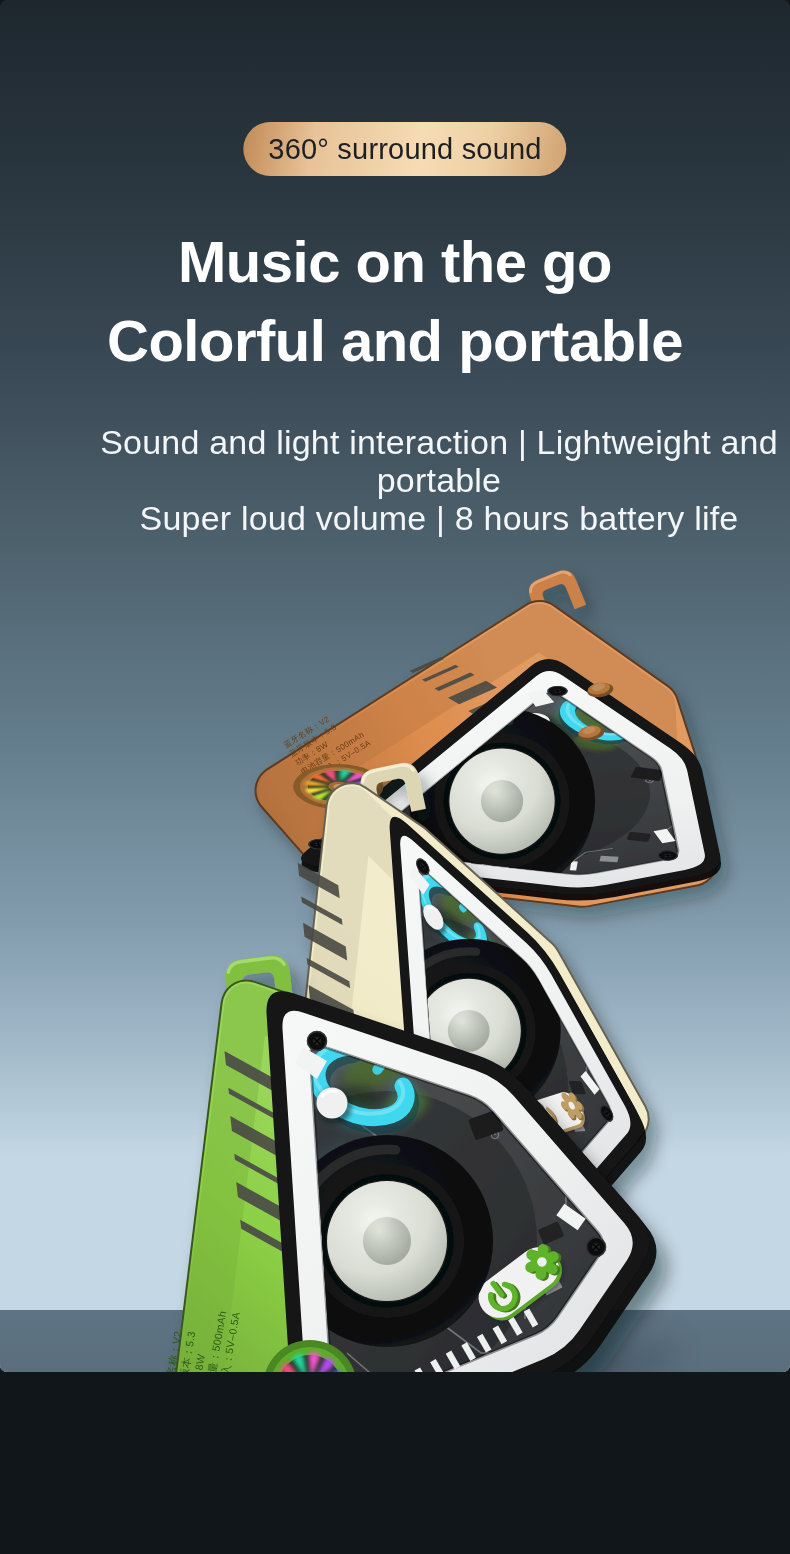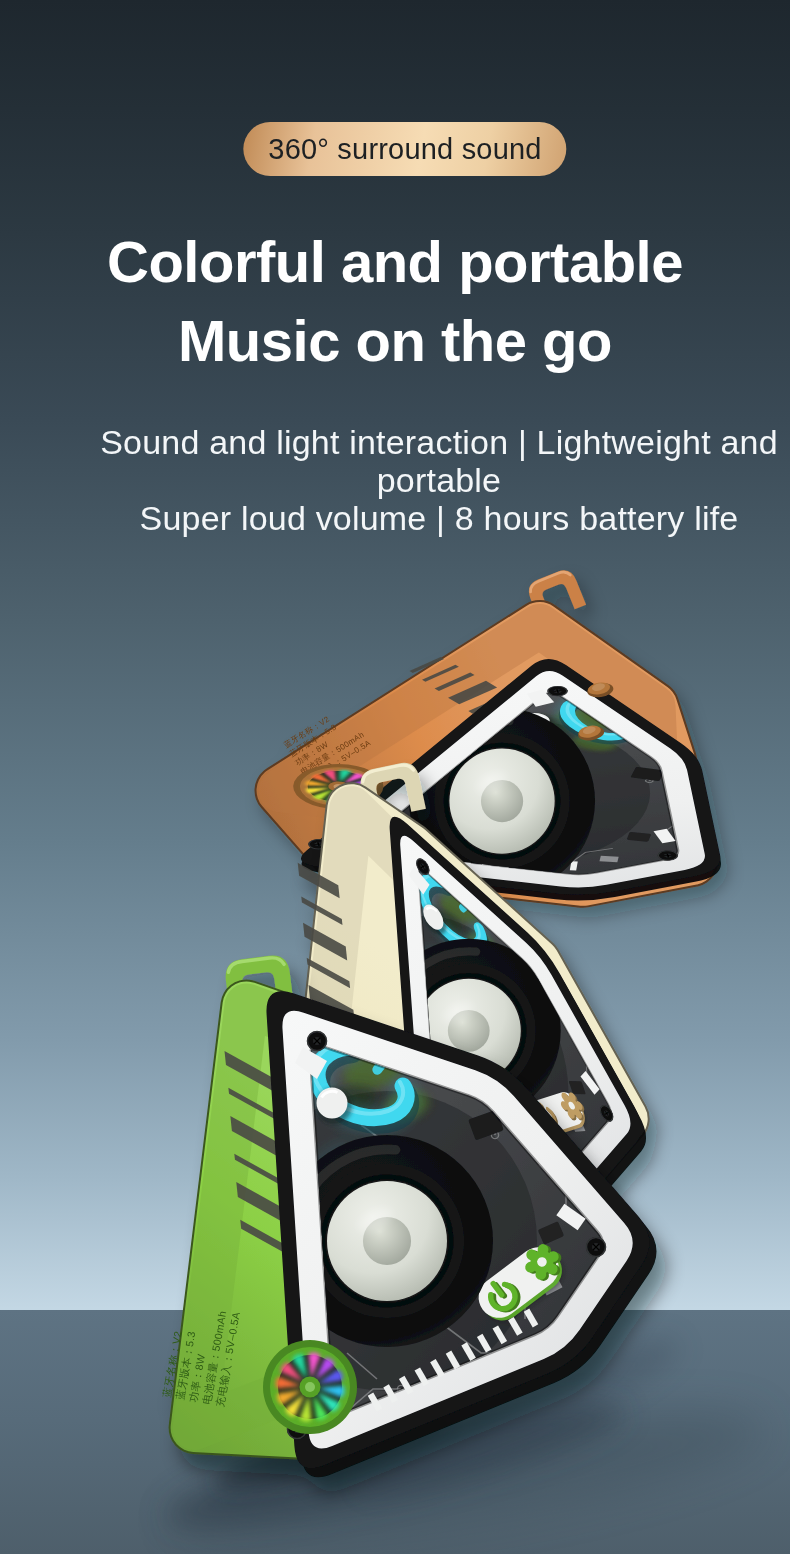--- a/index.html
+++ b/index.html
@@ -1,22 +1,23 @@
 <!DOCTYPE html>
 <html><head>
 <meta charset="utf-8">
 <style>
   html,body{margin:0;padding:0;background:#10161a;}
   .stage{
-    position:relative;width:790px;height:1554px;overflow:hidden;
+    position:relative;width:790px;height:1372px;overflow:hidden;
     font-family:"Liberation Sans","DejaVu Sans",sans-serif;
     background:linear-gradient(180deg,
       #1e272e 0%, #242f37 7%, #2c3942 15%, #3a4a56 27%,
       #4e626e 40%, #647d8c 54%, #829bac 67%, #a0b8c8 76%,
       #c3d7e4 84.2%, #c3d7e4 100%);
+    border-radius:7px;
   }
   .floor{
     position:absolute;left:0;right:0;top:1310px;height:244px;
     background:linear-gradient(180deg,#5e7383 0%,#576b7a 45%,#4e5f6b 100%);
   }
   .badge{
     position:absolute;top:122px;left:50%;transform:translateX(calc(-50% + 10px));
     height:54px;line-height:55px;border-radius:27px;padding:0 25px;
     font-size:29px;letter-spacing:.2px;color:#1d2023;white-space:nowrap;
     background:linear-gradient(100deg,#c08a55 0%,#e8c298 22%,#f6dcb4 55%,#eed0a4 75%,#d0a271 100%);
@@ -566,20 +567,20 @@
           <circle cx="387" cy="1241" r="77.062" fill="#141517"></circle>
           <circle cx="387" cy="1241" r="64.024" fill="none" stroke="#060708" stroke-width="4.982"></circle>
           <circle cx="387" cy="1241" r="59.995999999999995" fill="url(#coneG)"></circle>
           <circle cx="387" cy="1241" r="24.062" fill="url(#capG)"></circle>
           <ellipse cx="375.022" cy="1220.012" rx="18.974" ry="9.01" fill="#ffffff" opacity="0.28" filter="url(#b4)" transform="rotate(-28 375.022 1220.012)"></ellipse>
         </g>
       </g>
     </svg>
   <div class="badge">360° surround sound</div>
   <div class="h1">
+    <div>Music on the go</div>
     <div>Colorful and portable</div>
-    <div>Music on the go</div>
   </div>
   <div class="sub">
     <div>Sound and light interaction | Lightweight and portable</div>
     <div>Super loud volume | 8 hours battery life</div>
   </div>
 </div>
 
 </body></html>

